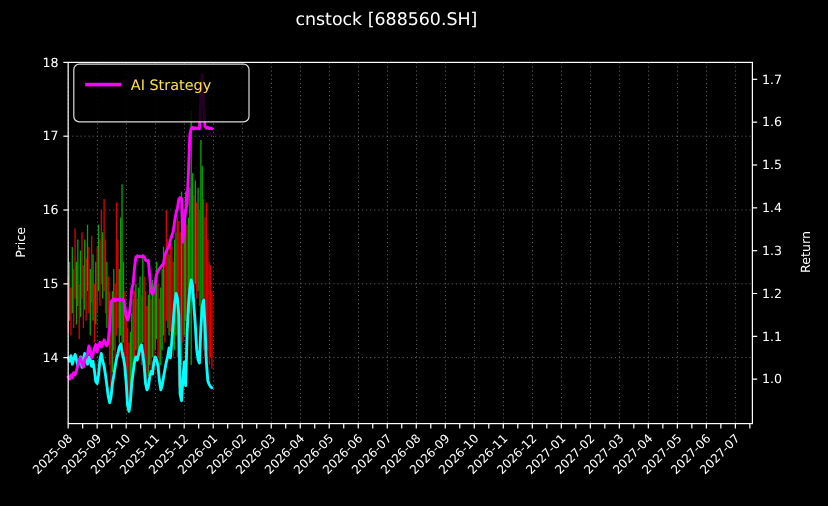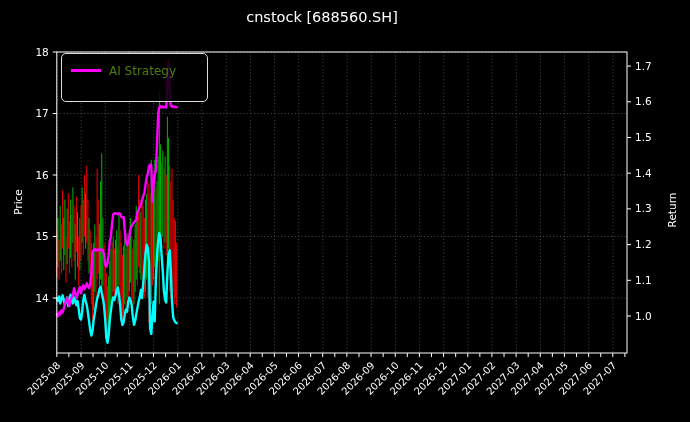--- a/index.html
+++ b/index.html
@@ -10,21 +10,21 @@
   .plot-svg{position:absolute;left:0;top:0;}
   .ylabel{position:absolute;color:#fff;font-size:10.5px;white-space:nowrap;
        transform:rotate(-90deg);transform-origin:center center;}
   .ylabel.left{left:-12px;top:196px;width:60px;text-align:center;}
   .ylabel.right{left:642px;top:204px;width:60px;text-align:center;}
   .legend{position:absolute;left:61px;top:53px;width:147px;height:49px;
        background:rgba(0,0,0,0.85);border:1.2px solid #dcdcdc;border-radius:5px;
        box-sizing:border-box;padding:7px 0 0 9px;z-index:5;}
   .legend-row{height:19px;display:flex;align-items:center;}
   .swatch{width:30px;height:3px;flex:0 0 30px;}
-  .legend-label{margin-left:8px;color:#4d7c0f;font-size:12px;line-height:12px;}
+  .legend-label{margin-left:8px;color:#fde047;font-size:12px;line-height:12px;}
 </style>
 </head>
 <body>
 
 <div class="fig">
   <div class="chart-title">cnstock [688560.SH]</div>
 
   <svg class="plot-svg" id="plot" width="690" height="422">
       <g stroke="#888888" stroke-width="0.8" stroke-dasharray="1 2.4" opacity="0.7">
         <line x1="57" y1="52" x2="57" y2="353"></line>

